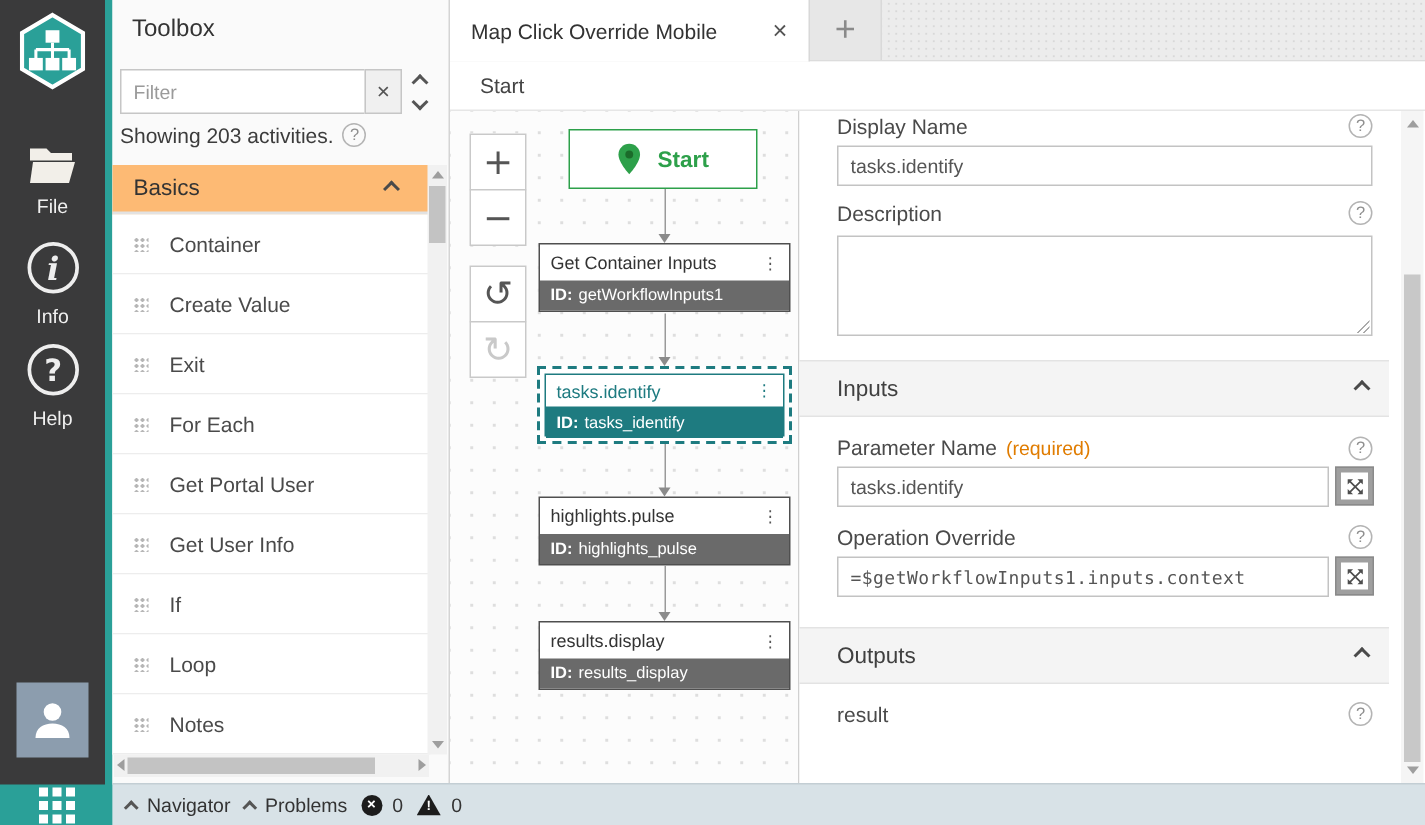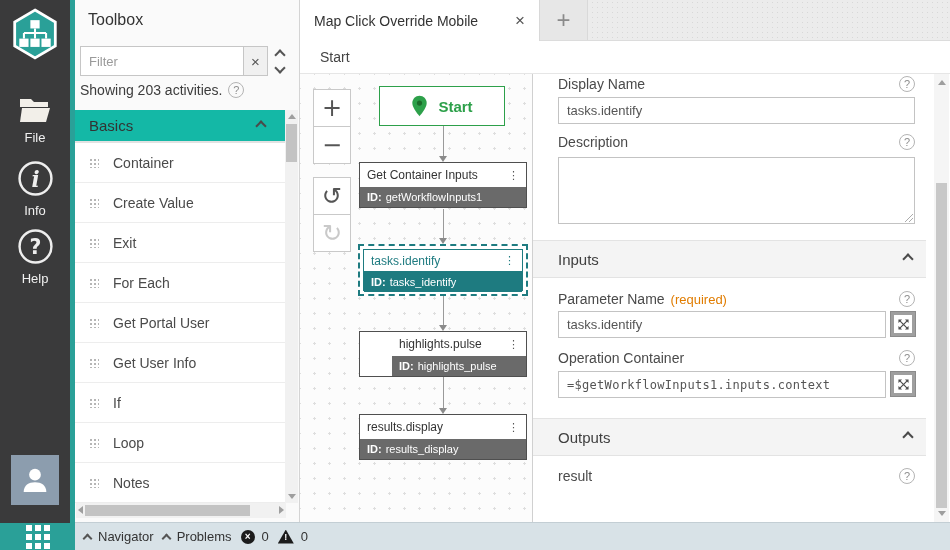--- a/index.html
+++ b/index.html
@@ -25,21 +25,21 @@
   .tb-filter { width:163px; height:30px; border:1px solid #c6c6c6; border-right:none; background:#fff; padding:0 8px; font-size:13px; color:#555; font-family:"Liberation Sans",sans-serif; }
   .tb-filter::placeholder { color:#9a9a9a; }
   .tb-clear { width:25px; height:30px; border:1px solid #c6c6c6; background:#f0f0f0; color:#555; font-size:15px; display:flex; align-items:center; justify-content:center; cursor:pointer; }
   .tb-chevs { margin-left:8px; display:flex; flex-direction:column; gap:5px; cursor:pointer; }
   .chev { display:inline-block; width:8px; height:8px; border-style:solid; border-color:#555; border-width:2px 2px 0 0; }
   .chev.up { transform:rotate(-45deg); }
   .chev.down { transform:rotate(135deg); }
   .tb-showing { position:absolute; left:5px; top:82px; font-size:14px; color:#3c3c3c; display:flex; align-items:center; gap:6px; }
   .qicon { display:inline-block; width:16px; height:16px; border:1px solid #b4b4b4; border-radius:50%; color:#8f8f8f; font-size:11px; line-height:14px; text-align:center; flex:none; }
   .tb-list { position:absolute; left:0; top:110px; width:212px; }
-  .tb-section { height:33px; background:#14b8a6; border-bottom:2px solid #e2e2e2; display:flex; align-items:center; justify-content:space-between; padding:0 22px 0 14px; font-size:15px; color:#333; cursor:pointer; }
+  .tb-section { height:33px; background:#fdba74; border-bottom:2px solid #e2e2e2; display:flex; align-items:center; justify-content:space-between; padding:0 22px 0 14px; font-size:15px; color:#333; cursor:pointer; }
   .tb-item { height:40px; background:#fff; border-bottom:1px solid #ededed; display:flex; align-items:center; padding:0 10px 0 14px; cursor:grab; }
   .tb-item span.lbl { font-size:14px; color:#4a4a4a; margin-left:14px; }
   .drag-dots { width:10px; height:10px; background-image:radial-gradient(#b6b6b6 1.1px, transparent 1.2px); background-size:4px 4px; flex:none; }
   
   .tb-vscroll { position:absolute; right:1px; top:110px; height:393px; width:13px; background:#f1f1f1; }
   .tb-vscroll .thumb { position:absolute; left:1px; top:14px; width:11px; height:38px; background:#c3c3c3; }
   .tb-hscroll { position:absolute; left:1px; bottom:4px; width:210px; height:15px; background:#f1f1f1; }
   .tb-hscroll .thumb { position:absolute; top:2px; left:9px; width:165px; height:11px; background:#c3c3c3; }
   .tri { width:0; height:0; position:absolute; }
   .tri.up    { border-left:4px solid transparent; border-right:4px solid transparent; border-bottom:5px solid #9e9e9e; left:3px; top:4px; }
@@ -312,21 +312,21 @@
           </div>
           <div class="node-id">
             <b>ID:</b>
             <span>tasks_identify</span>
           </div>
         </div>
       </div>
 
       <div class="flow-arrow" style="top:222px;height:35px;"></div>
 
-      <div class="node" style="left:59px;top:257px;padding-left:32px;">
+      <div class="node" style="left:59px;top:257px;">
         <div class="node-title">
           <span class="t">highlights.pulse</span>
           <span class="kebab">⋮</span>
         </div>
         <div class="node-id">
           <b>ID:</b>
           <span>highlights_pulse</span>
         </div>
       </div>
 
@@ -376,21 +376,21 @@
                 <path d="M16 2 h-5 l5 5 z"></path>
               <path d="M2 16 v-5 l5 5 z"></path>
                 <path d="M16 16 h-5 l5 -5 z"></path>
             </g>
             <path d="M4 4 L14 14 M14 4 L4 14" stroke="#4e4e4e" stroke-width="1.6"></path>
           </svg>
         </span>
       </div>
 
       <div class="prow" style="top:276px;">
-        <span class="plabel">Operation Container</span>
+        <span class="plabel">Operation Override</span>
         <span class="qicon">?</span>
       </div>
       <input class="pinput short mono" style="top: 297px;" value="=$getWorkflowInputs1.inputs.context">
       <div class="xbtn" style="left:357px;top:297px;">
         <span class="inner">
           <svg width="13" height="13" viewBox="0 0 18 18">
             <g fill="#4e4e4e">
               <path d="M2 2 h5 L2 7 z"></path>
                 <path d="M16 2 h-5 l5 5 z"></path>
               <path d="M2 16 v-5 l5 5 z"></path>

